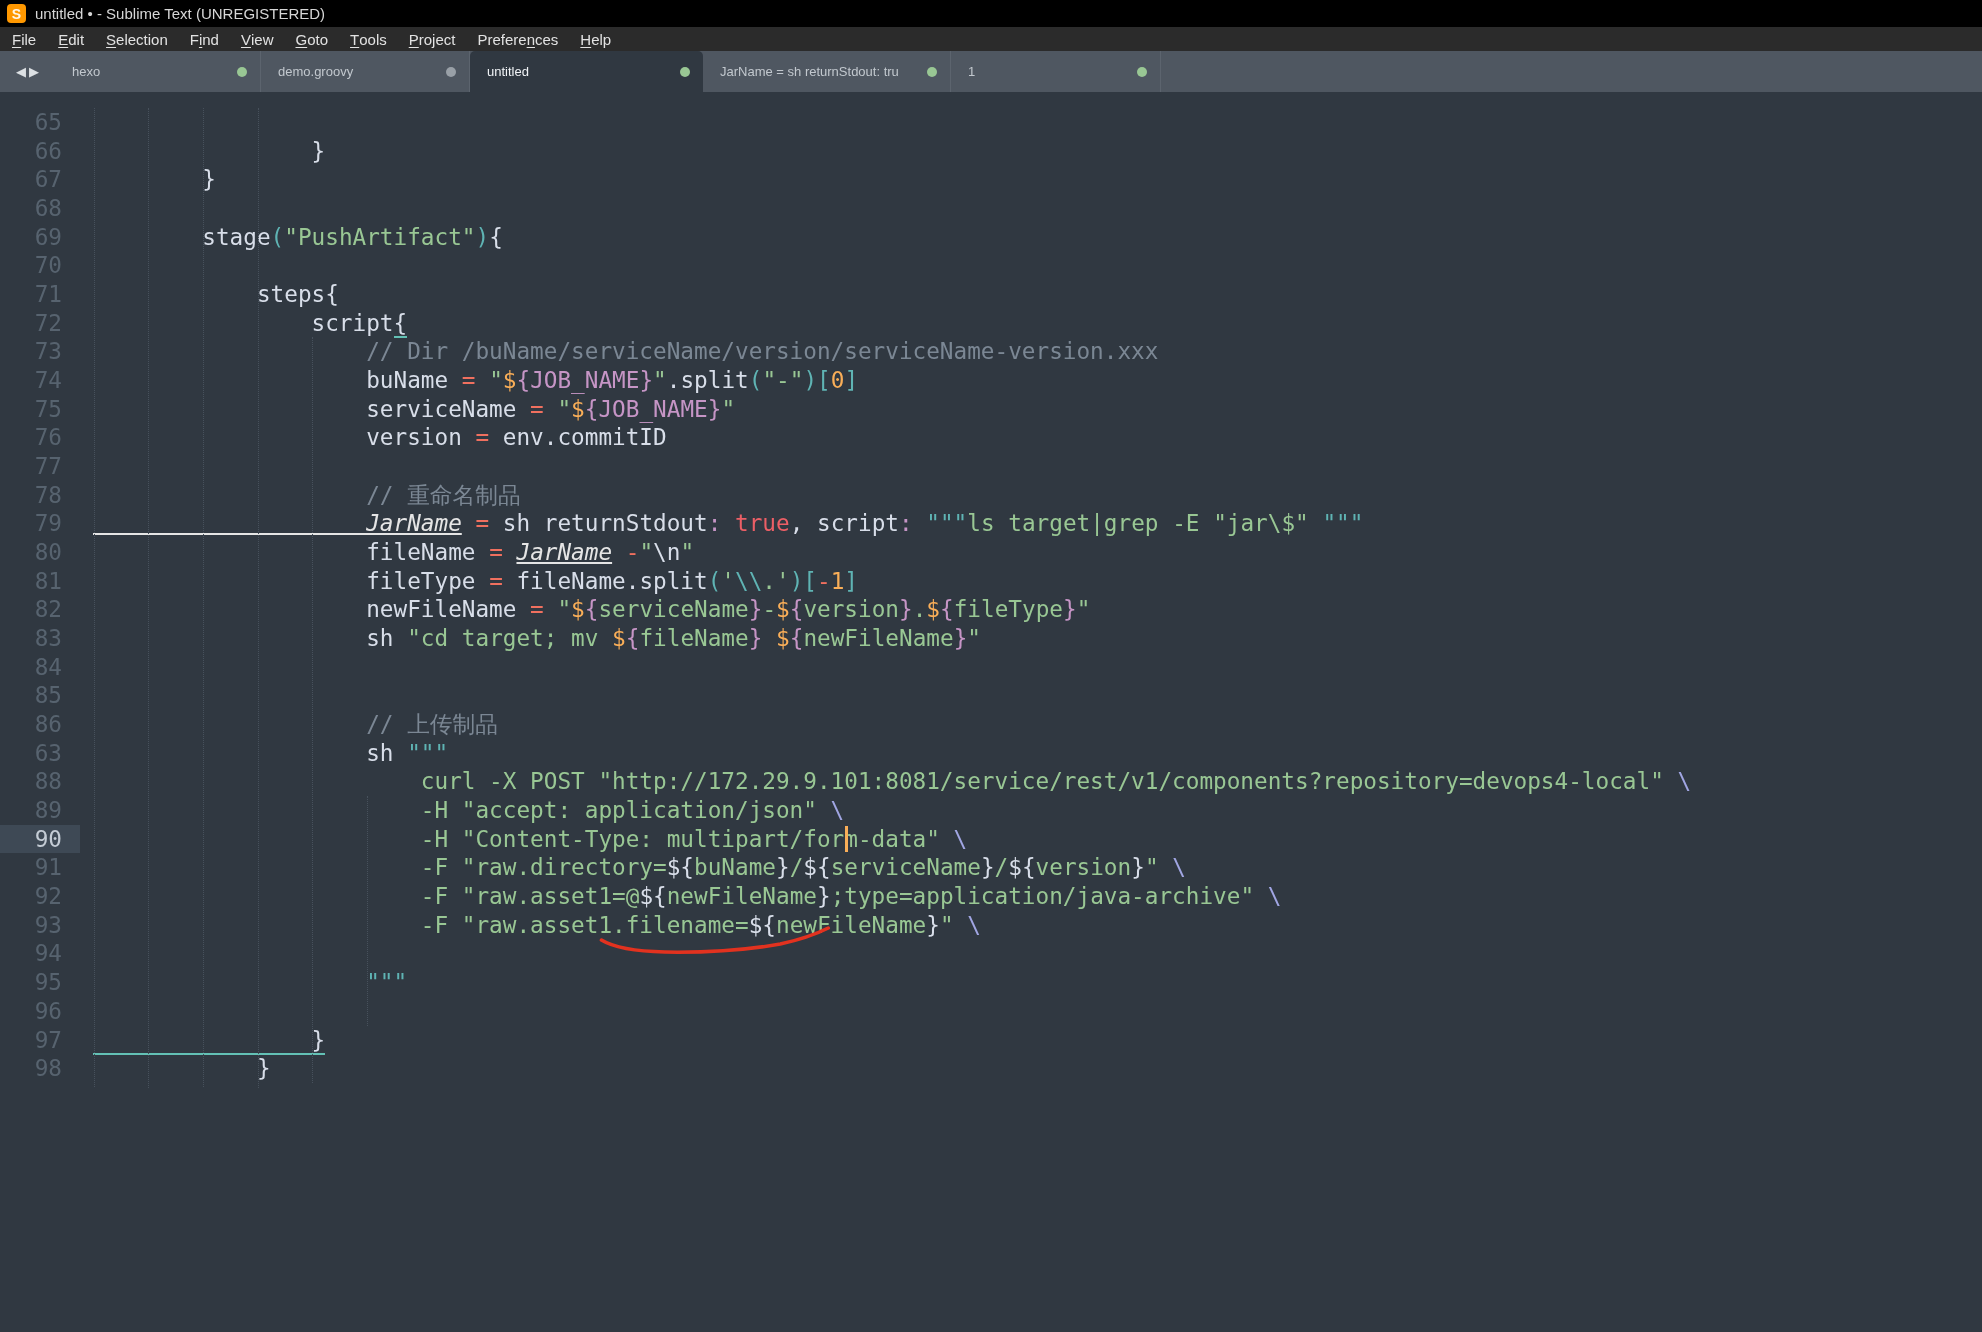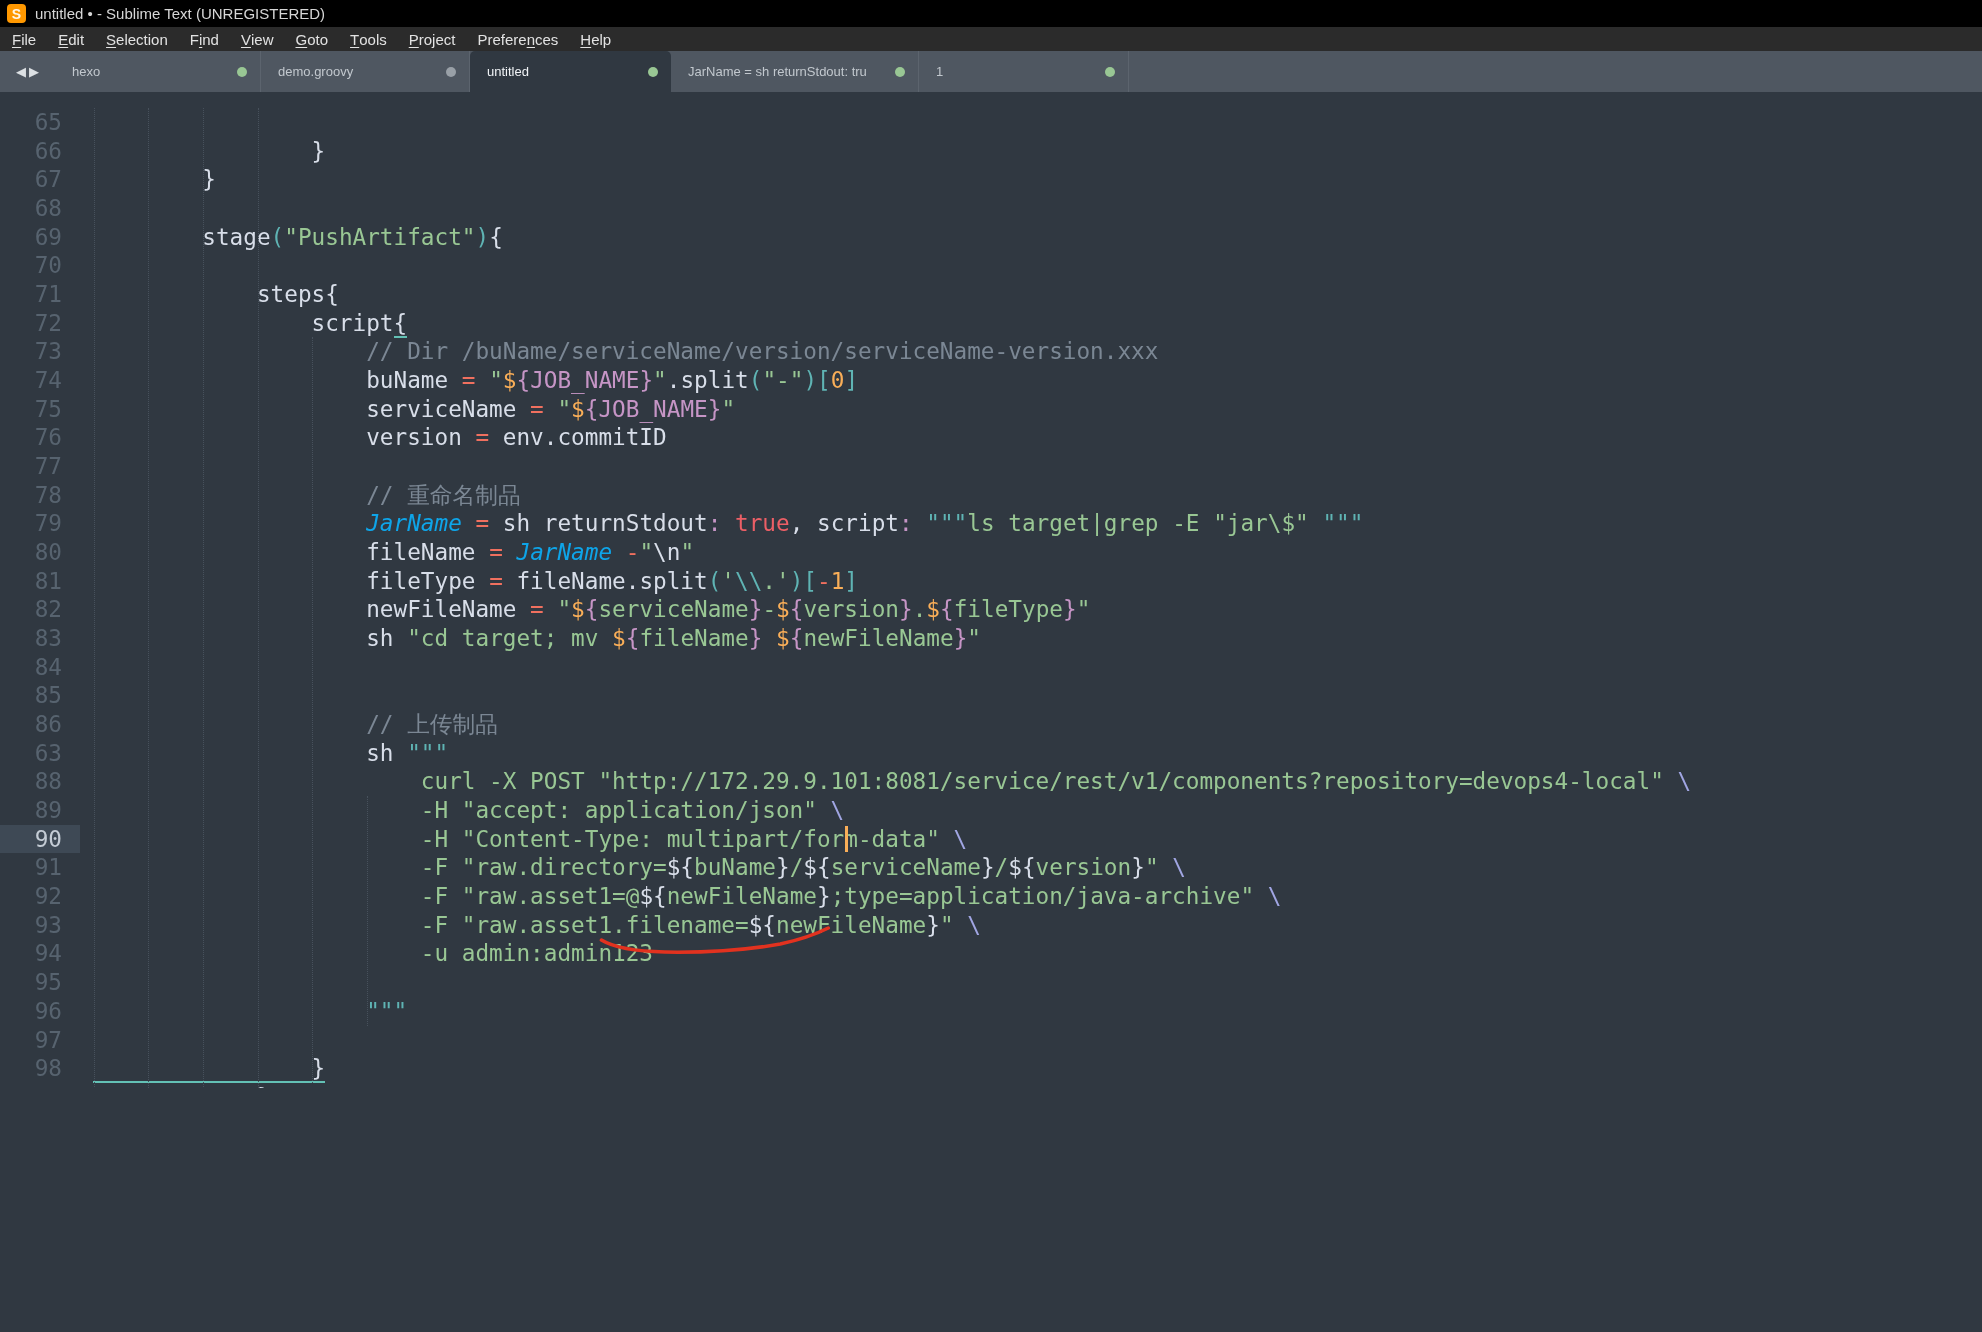--- a/index.html
+++ b/index.html
@@ -72,21 +72,21 @@
   .gutter .ln.cur { background:#3e4955; color:#c4ccd5; }
   .code { position:absolute; left:0; top:4px; right:0; }
   .code .row { height:28.68px; padding-left:93px; white-space:pre; }
 
   
   .w   { color:#d8dee9; }
   .cm  { color:#7b8794; }
   .g   { color:#99c794; }
   .cy  { color:#5fb4b4; }
   .pk  { color:#c695c6; }
-  .pki { color:#0ea5e9; font-style:italic; }
+  .pki { color:#e5e5e5; font-style:italic;text-decoration:underline; }
   .o   { color:#f9ae58; }
   .r   { color:#f0705f; }
   .ri  { color:#ec5f66; }
   .bi  { color:#6699cc; font-style:italic; }
   .lav { color:#a1a6e3; }
   .wu  { color:#d8dee9; border-bottom:2px solid #63c1b5; }
 
   .indent-guide { position:absolute; width:0; border-left:1px dotted #47515c; }
   .caret { position:absolute; width:3px; height:26px; background:#f9ae58; }
   .squiggle { position:absolute; left:0; top:0; pointer-events:none; }
@@ -120,21 +120,21 @@
       <span>▶</span>
     </div>
     <div class="tab" style="width:206px">
       <span>hexo</span>
       <span class="dot dot-green"></span>
     </div>
     <div class="tab" style="width:209px">
       <span>demo.groovy</span>
       <span class="dot dot-gray"></span>
     </div>
-    <div class="tab active" style="width:201px">
+    <div class="tab active" style="width:233px">
       <span>untitled</span>
       <span class="dot dot-green"></span>
     </div>
     <div class="tab" style="width:248px">
       <span>JarName = sh returnStdout: tru</span>
       <span class="dot dot-green"></span>
     </div>
     <div class="tab" style="width:210px">
       <span>1</span>
       <span class="dot dot-green"></span>
@@ -211,21 +211,20 @@
         <div class="row"></div>
         <div class="row"></div>
         <div class="row"><span class="cm">                    // 上传制品</span></div>
         <div class="row"><span class="w">                    sh </span><span class="cy">"""</span></div>
         <div class="row"><span class="g">                        curl -X POST "http://172.29.9.101:8081/service/rest/v1/components?repository=devops4-local" </span><span class="lav">\</span></div>
         <div class="row"><span class="g">                        -H "accept: application/json" </span><span class="lav">\</span></div>
         <div class="row"><span class="g">                        -H "Content-Type: multipart/form-data" </span><span class="lav">\</span></div>
         <div class="row"><span class="g">                        -F "raw.directory=</span><span class="w">${</span><span class="g">buName</span><span class="w">}</span><span class="g">/</span><span class="w">${</span><span class="g">serviceName</span><span class="w">}</span><span class="g">/</span><span class="w">${</span><span class="g">version</span><span class="w">}</span><span class="g">" </span><span class="lav">\</span></div>
         <div class="row"><span class="g">                        -F "raw.asset1=@</span><span class="w">${</span><span class="g">newFileName</span><span class="w">}</span><span class="g">;type=application/java-archive" </span><span class="lav">\</span></div>
         <div class="row"><span class="g">                        -F "raw.asset1.filename=</span><span class="w">${</span><span class="g">newFileName</span><span class="w">}</span><span class="g">" </span><span class="lav">\</span></div>
-        <div class="row"><span class="g">                        -u admin:admin123</span></div>
         <div class="row"></div>
         <div class="row"><span class="cy">                    """</span></div>
         <div class="row"></div>
         <div class="row"><span class="wu">                }</span></div>
         <div class="row"><span class="w">            }</span></div>
         <div class="row"></div>
         <div class="row"></div>
         <div class="row"></div>
         <div class="row"><span class="w">        }</span></div>
         <div class="row"></div>

